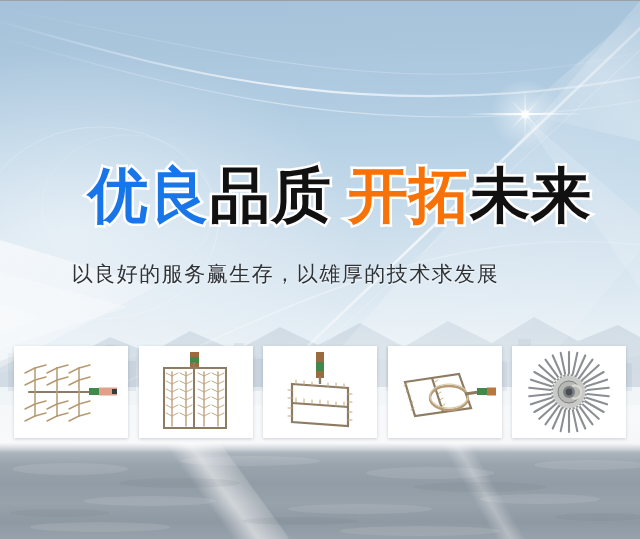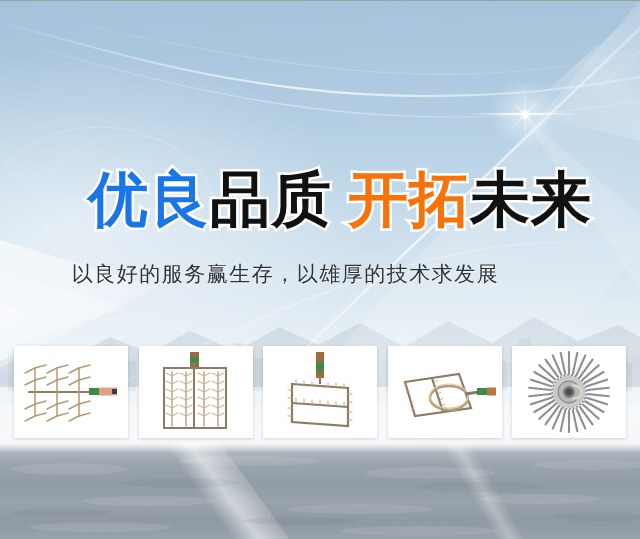--- a/index.html
+++ b/index.html
@@ -101,21 +101,21 @@
     width:26px; height:150px;
     background:linear-gradient(90deg, rgba(255,255,255,0) 0%, rgba(255,255,255,.30) 50%, rgba(255,255,255,0) 100%);
     transform:rotate(-30deg); transform-origin:top left;
   }
   .ground .mottle { position:absolute; left:0; top:0; width:640px; height:97px; opacity:.45; }
 
   
   .headline {
     position:absolute; left:0; top:166px; width:640px;
     text-align:center;
-    font-family:Liberation Serif, serif;
+    font-family:Liberation Mono, monospace;
     font-weight:bold;
     font-size:60px;
     line-height:66px;
     letter-spacing:1px;
     white-space:nowrap;
     padding-left:40px;
   }
   .headline span {
     -webkit-text-stroke:5px #ffffff;
     paint-order:stroke fill;

